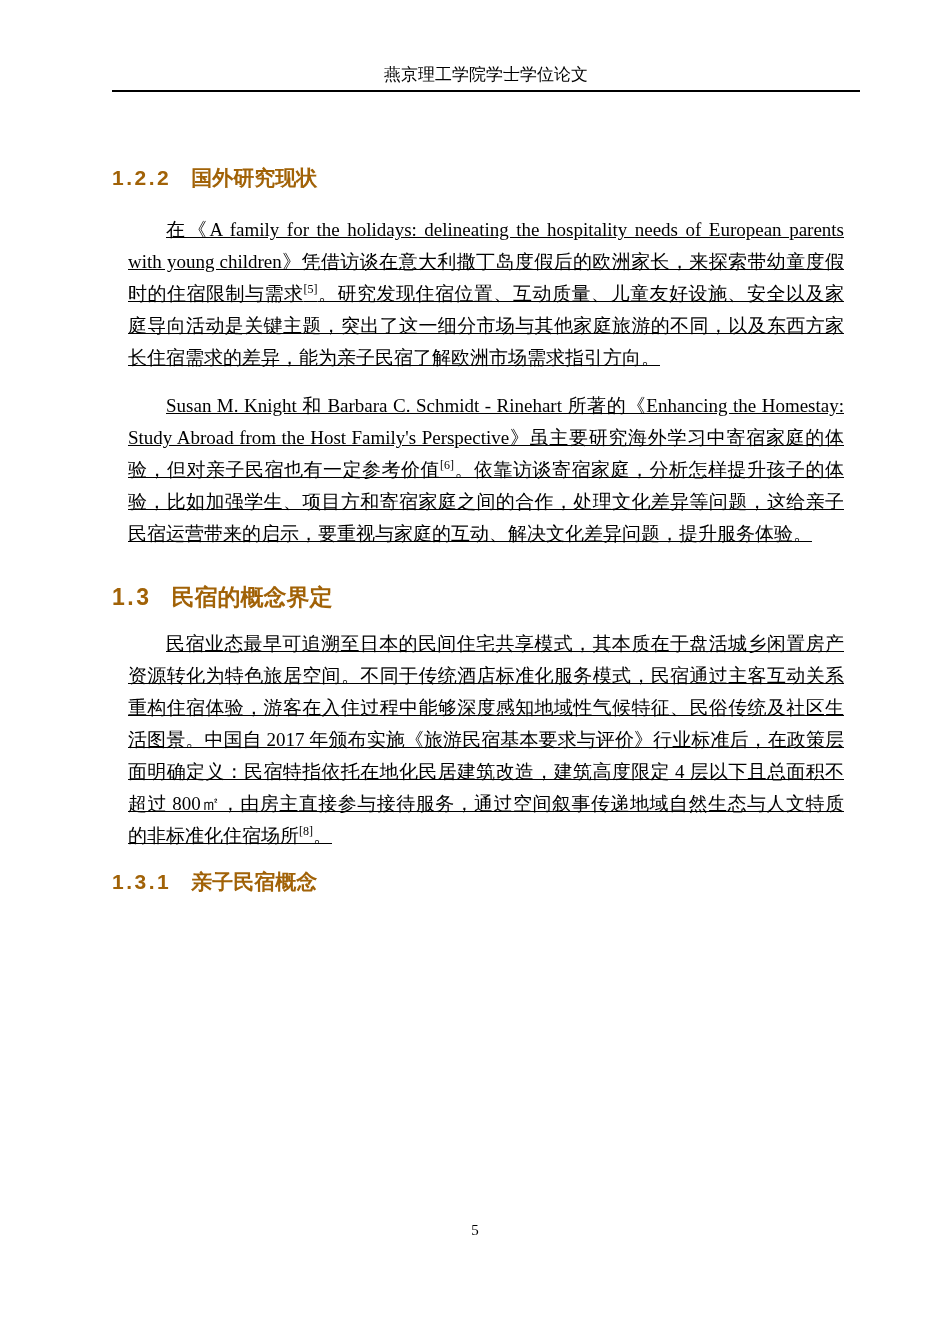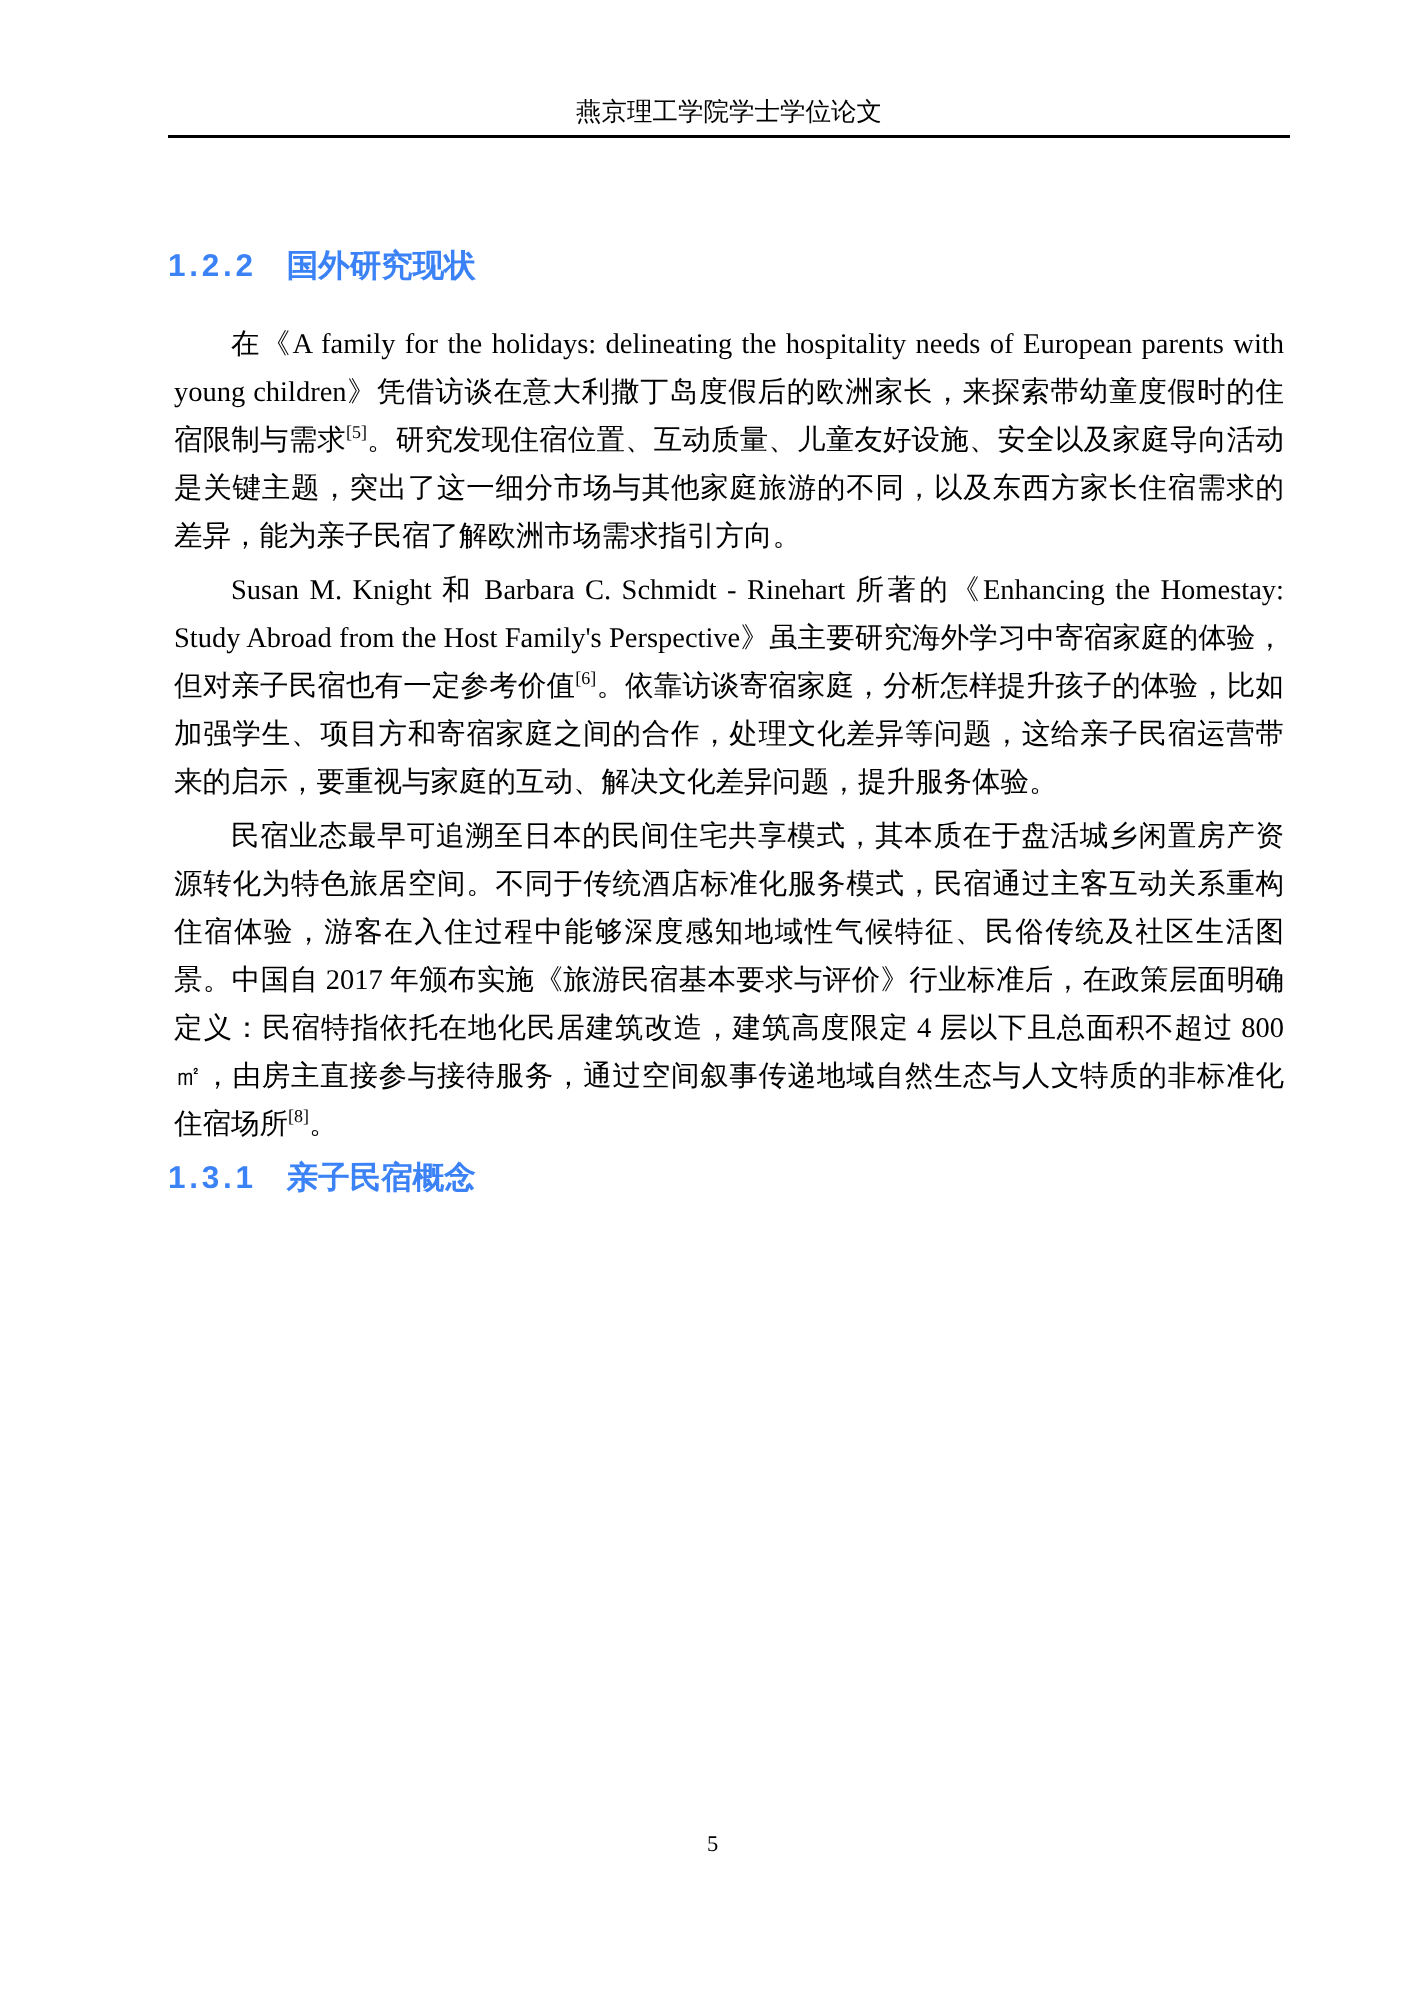--- a/index.html
+++ b/index.html
@@ -16,34 +16,35 @@
   .header-title{
     text-align:center;
     font-size:17px;
     line-height:22px;
     padding-bottom:4px;
   }
   .header{border-bottom:2px solid #000;}
   .h2,.h3{
     font-family:"Liberation Sans","DejaVu Sans",sans-serif;
     font-weight:bold;
-    color:#3b82f6;
+    color:#a16207;
   }
   .h3{font-size:21px;line-height:28px;margin:0 0 22px 0;}
   .h3.first{margin-top:72px;}
   .h3.sub{margin-top:6px;margin-bottom:14px;}
   .h2{font-size:23px;line-height:30px;margin:32px 0 14px 0;}
   .hnum{letter-spacing:2.5px;margin-right:20px;}
   .para{
-    margin:4px;
+    margin:16px;
     font-size:19px;
     line-height:32px;
     text-align:justify;
     text-justify:inter-ideograph;
     text-indent:2em;
+    text-decoration:underline;
   }
   .para sup{
     font-size:12px;
     line-height:0;
   }
   .page-number{
     position:absolute;
     left:0;right:0;
     top:1222px;
     text-align:center;
@@ -60,20 +61,21 @@
   </div>
 
   <div class="h3 first"><span class="hnum">1.2.2</span><span>国外研究现状</span></div>
 
   <p class="para"><span>在《A family for the holidays: delineating the hospitality needs of European parents with young children》凭借访谈在意大利撒丁岛度假后的欧洲家长，来探索带幼童度假时的住宿限制与需求</span><sup>[5]</sup><span>。研究发现住宿位置、互动质量、儿童友好设施、安全以及家庭导向活动是关键主题，突出了这一细分市场与其他家庭旅游的不同，以及东西方家长住宿需求的差异，能为亲子民宿了解欧洲市场需求指引方向。</span></p>
 
   <p class="para"><span>Susan M. Knight 和 Barbara C. Schmidt - Rinehart 所著的《Enhancing the Homestay: Study Abroad from the Host Family's Perspective》虽主要研究海外学习中寄宿家庭的体验，但对亲子民宿也有一定参考价值</span><sup>[6]</sup><span>。依靠访谈寄宿家庭，分析怎样提升孩子的体验，比如加强学生、项目方和寄宿家庭之间的合作，处理文化差异等问题，这给亲子民宿运营带来的启示，要重视与家庭的互动、解决文化差异问题，提升服务体验。</span></p>
 
 
 
+  <div class="h2"><span class="hnum">1.3</span><span>民宿的概念界定</span></div>
 
   <p class="para"><span>民宿业态最早可追溯至日本的民间住宅共享模式，其本质在于盘活城乡闲置房产资源转化为特色旅居空间。不同于传统酒店标准化服务模式，民宿通过主客互动关系重构住宿体验，游客在入住过程中能够深度感知地域性气候特征、民俗传统及社区生活图景。中国自 2017 年颁布实施《旅游民宿基本要求与评价》行业标准后，在政策层面明确定义：民宿特指依托在地化民居建筑改造，建筑高度限定 4 层以下且总面积不超过 800㎡，由房主直接参与接待服务，通过空间叙事传递地域自然生态与人文特质的非标准化住宿场所</span><sup>[8]</sup><span>。</span></p>
 
   <div class="h3 sub"><span class="hnum">1.3.1</span><span>亲子民宿概念</span></div>
 
 
   <div class="page-number">5</div>
 
 </div>
 

